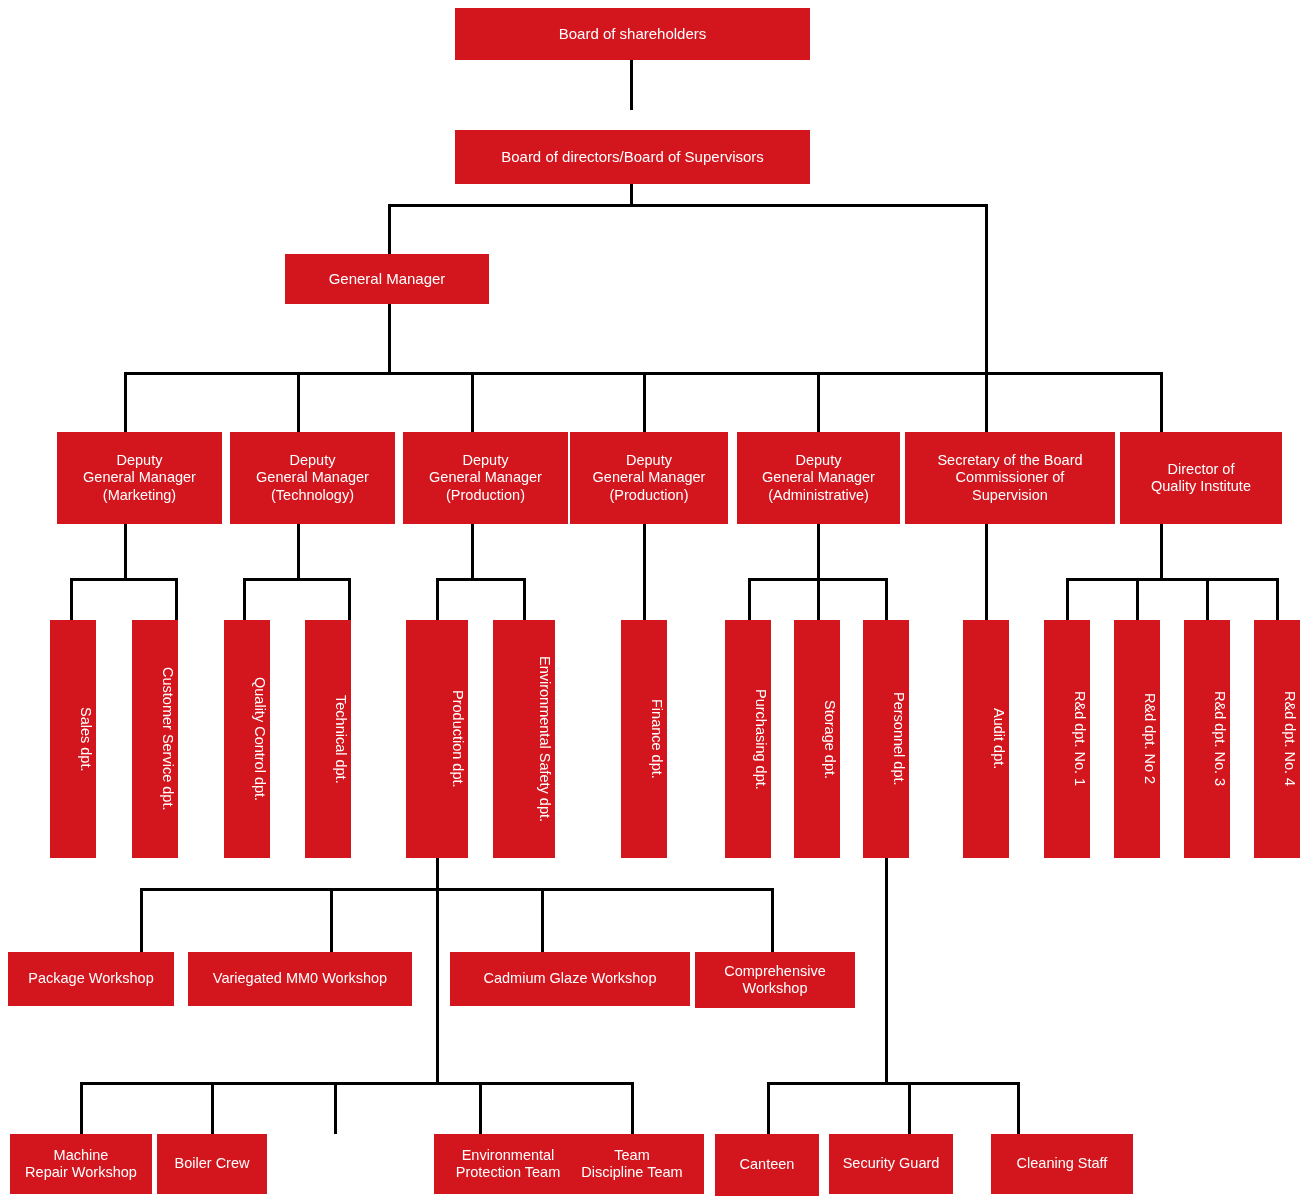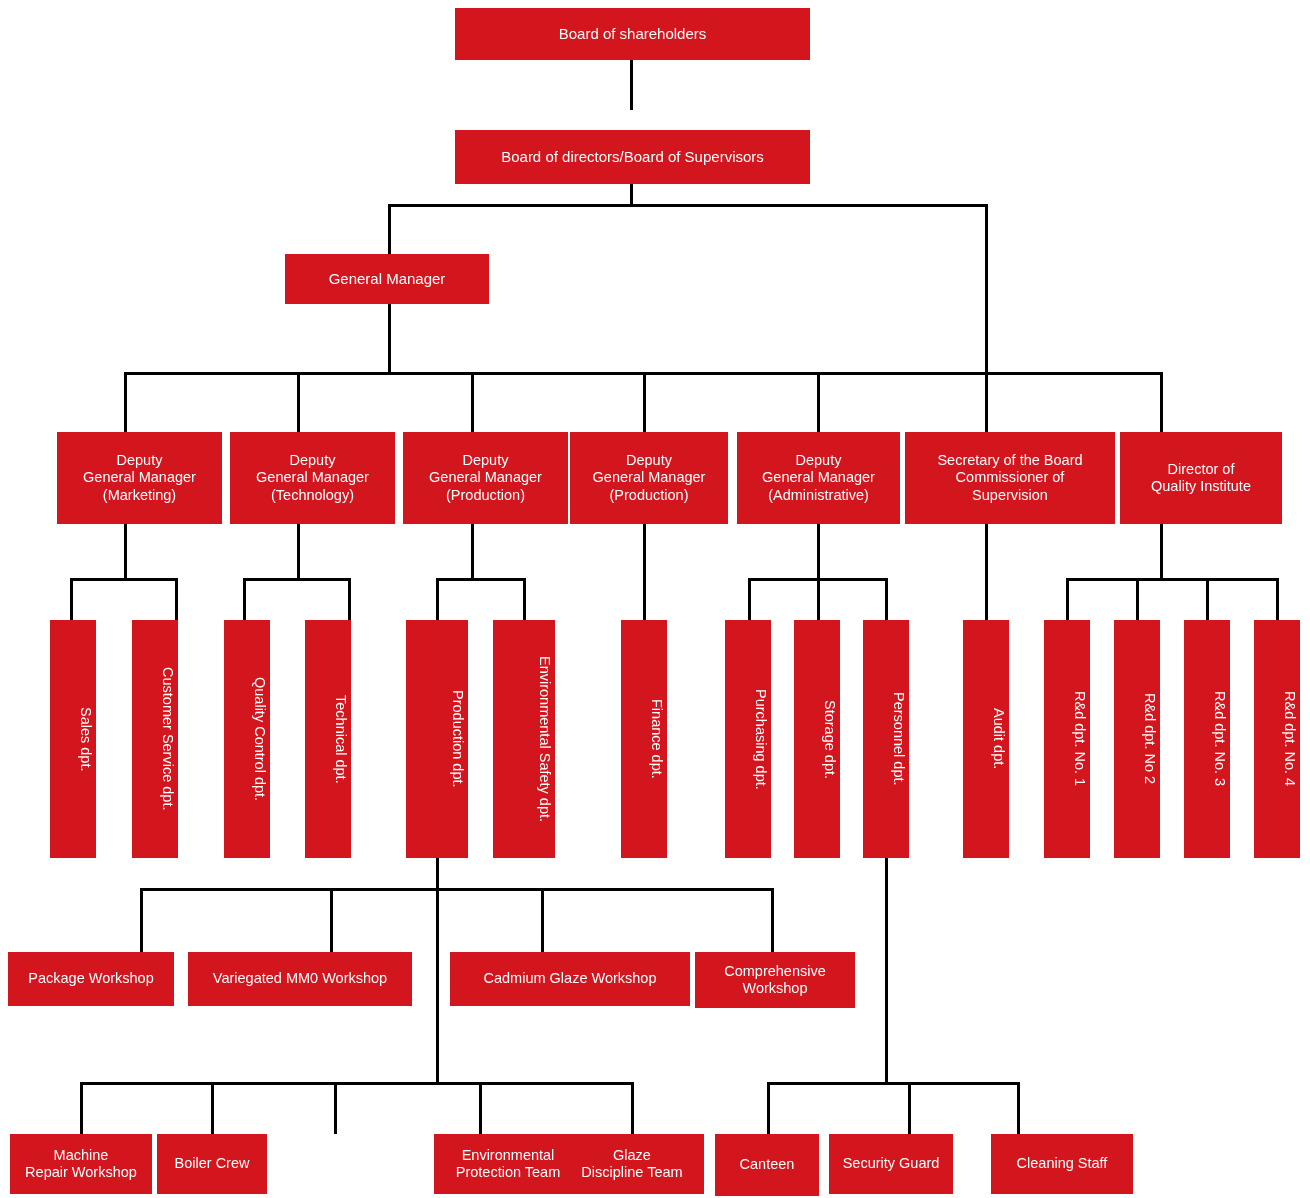--- a/index.html
+++ b/index.html
@@ -243,21 +243,21 @@
   </div>
   <div class="node h" style="left:270px;top:1202px;width:130px;height:60px;flex-direction:row;">
     <span>Technical</span>
     <span>Control Room</span>
   </div>
   <div class="node h" style="left:406px;top:1134px;width:148px;height:60px;flex-direction:column;margin-left:28px;">
     <span>Environmental</span>
     <span>Protection Team</span>
   </div>
   <div class="node h" style="left:560px;top:1134px;width:144px;height:60px;flex-direction:column;">
-    <span>Glaze</span>
+    <span>Team</span>
     <span>Discipline Team</span>
   </div>
   <div class="node h" style="left:715px;top:1134px;width:104px;height:62px;">
     <span>Canteen</span>
   </div>
   <div class="node h" style="left:829px;top:1134px;width:124px;height:60px;">
     <span>Security Guard</span>
   </div>
   <div class="node h" style="left:991px;top:1134px;width:142px;height:60px;">
     <span>Cleaning Staff</span>

